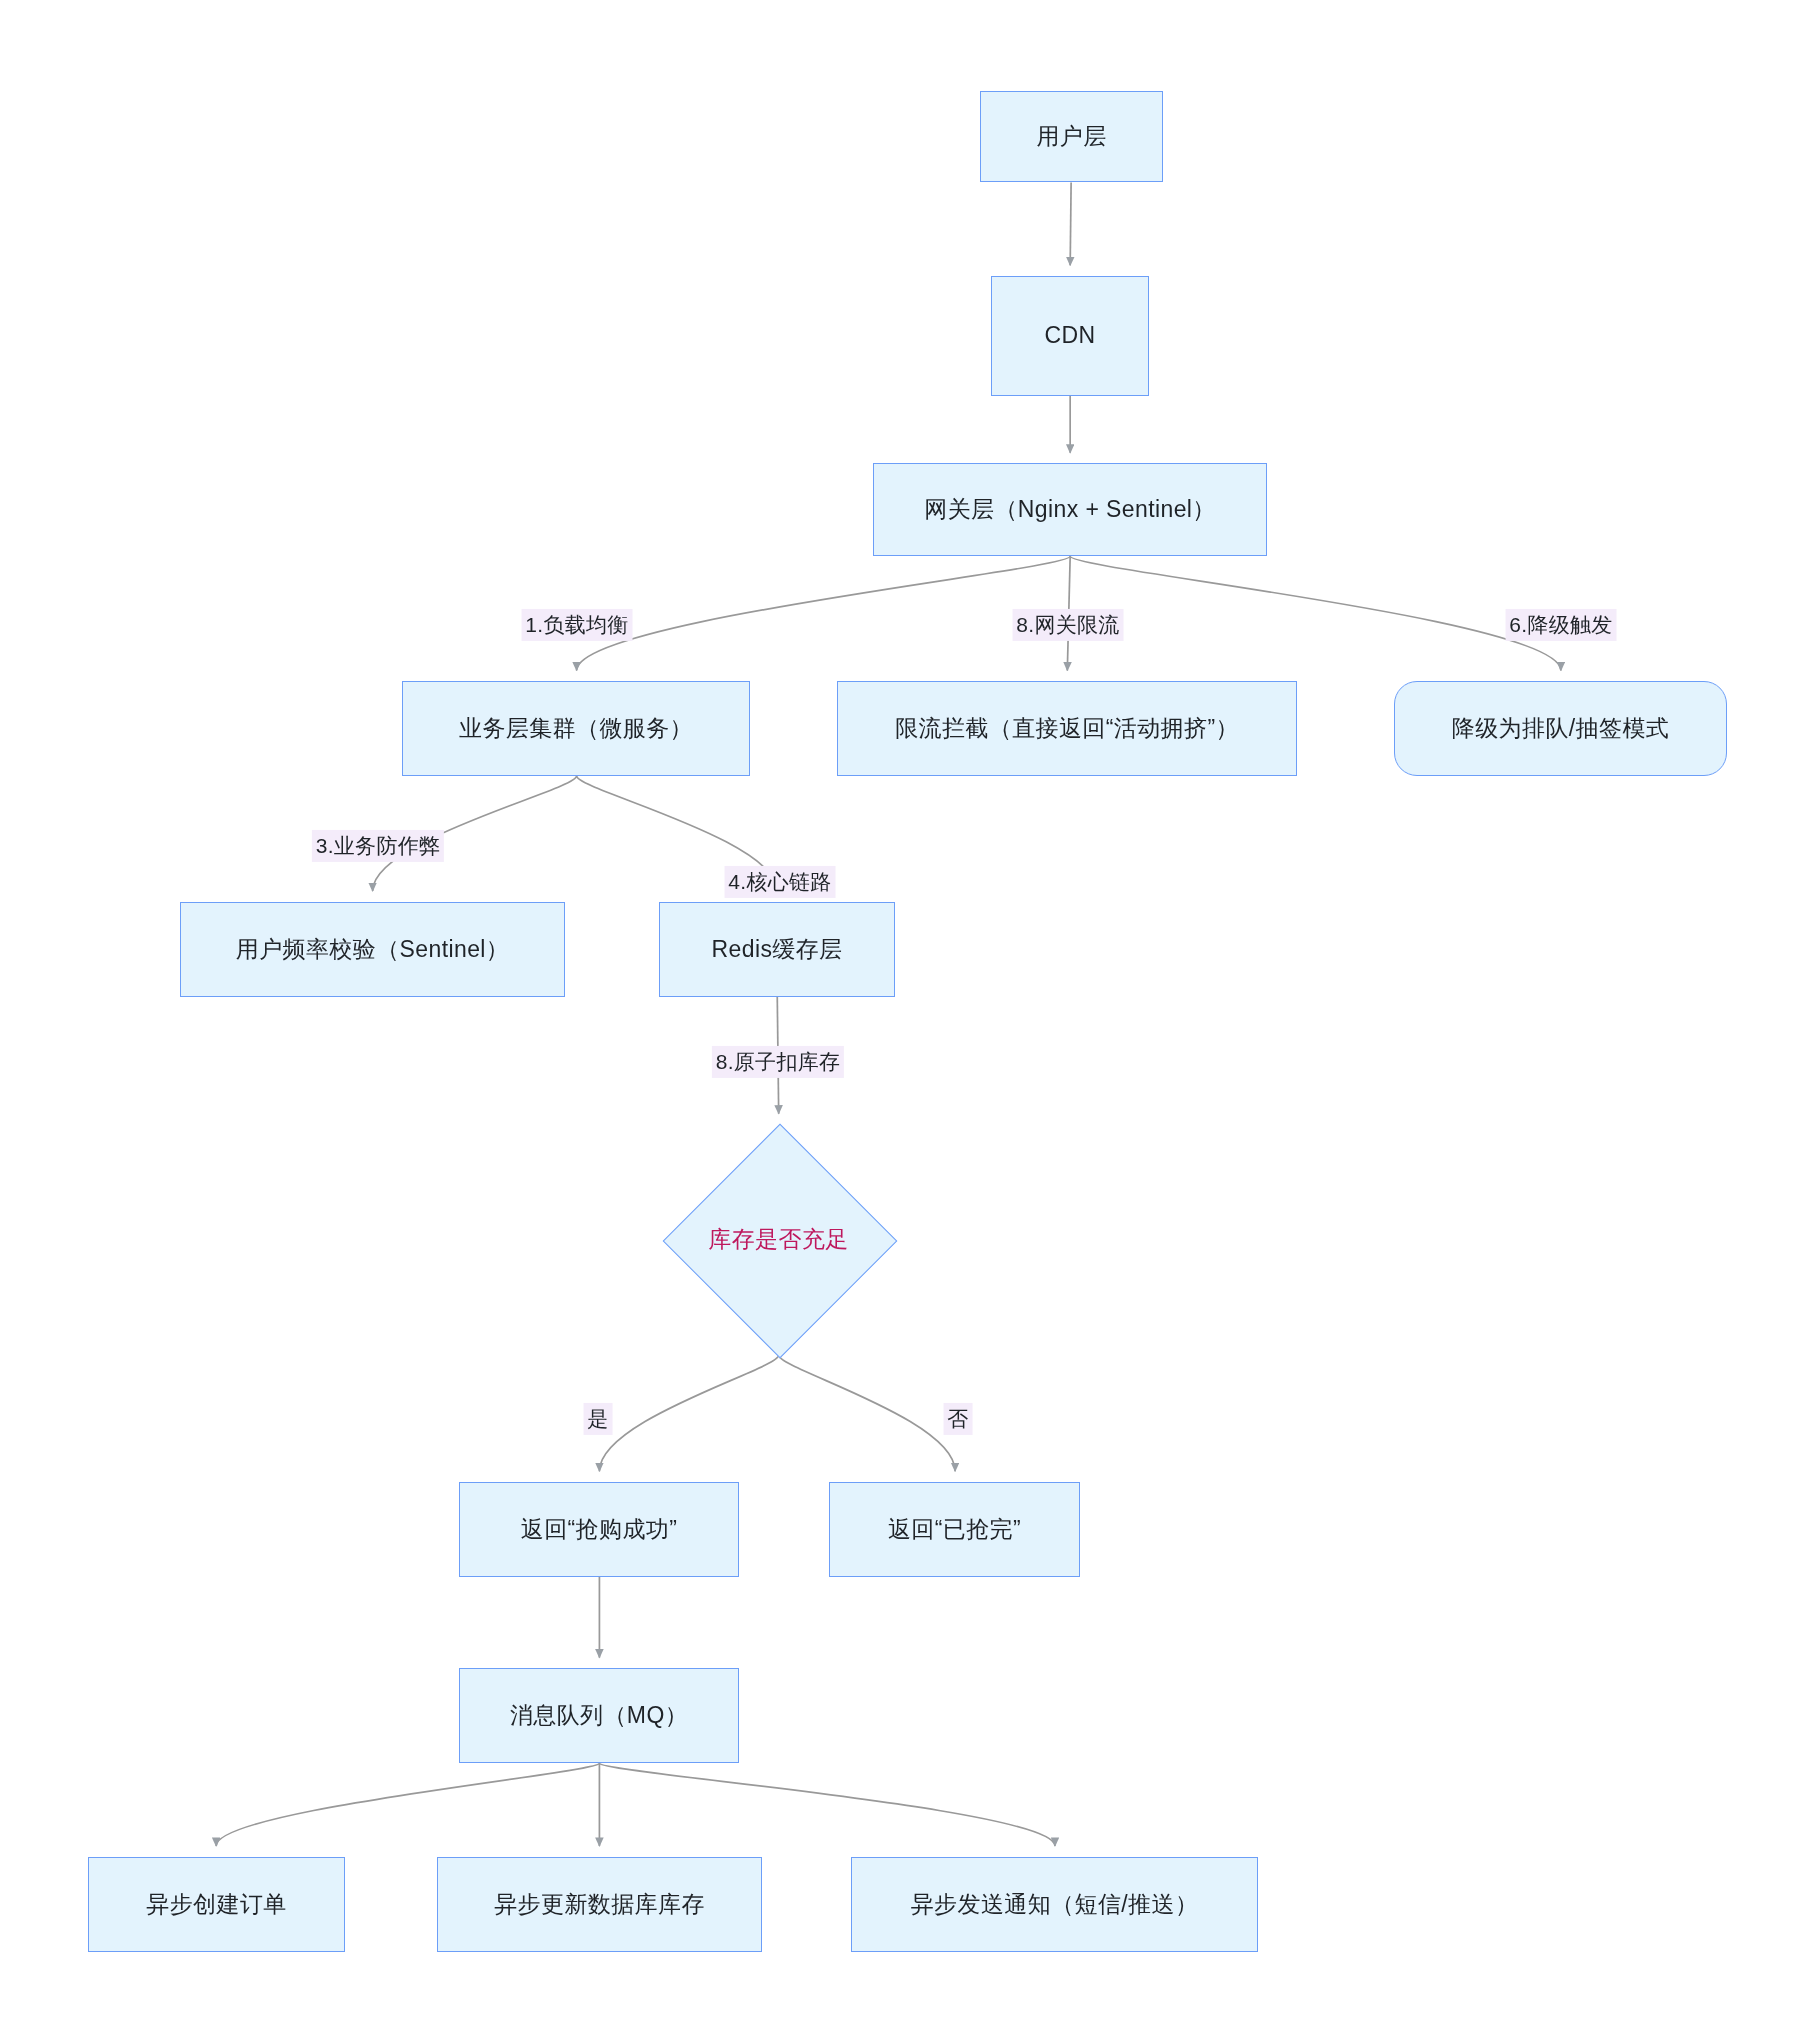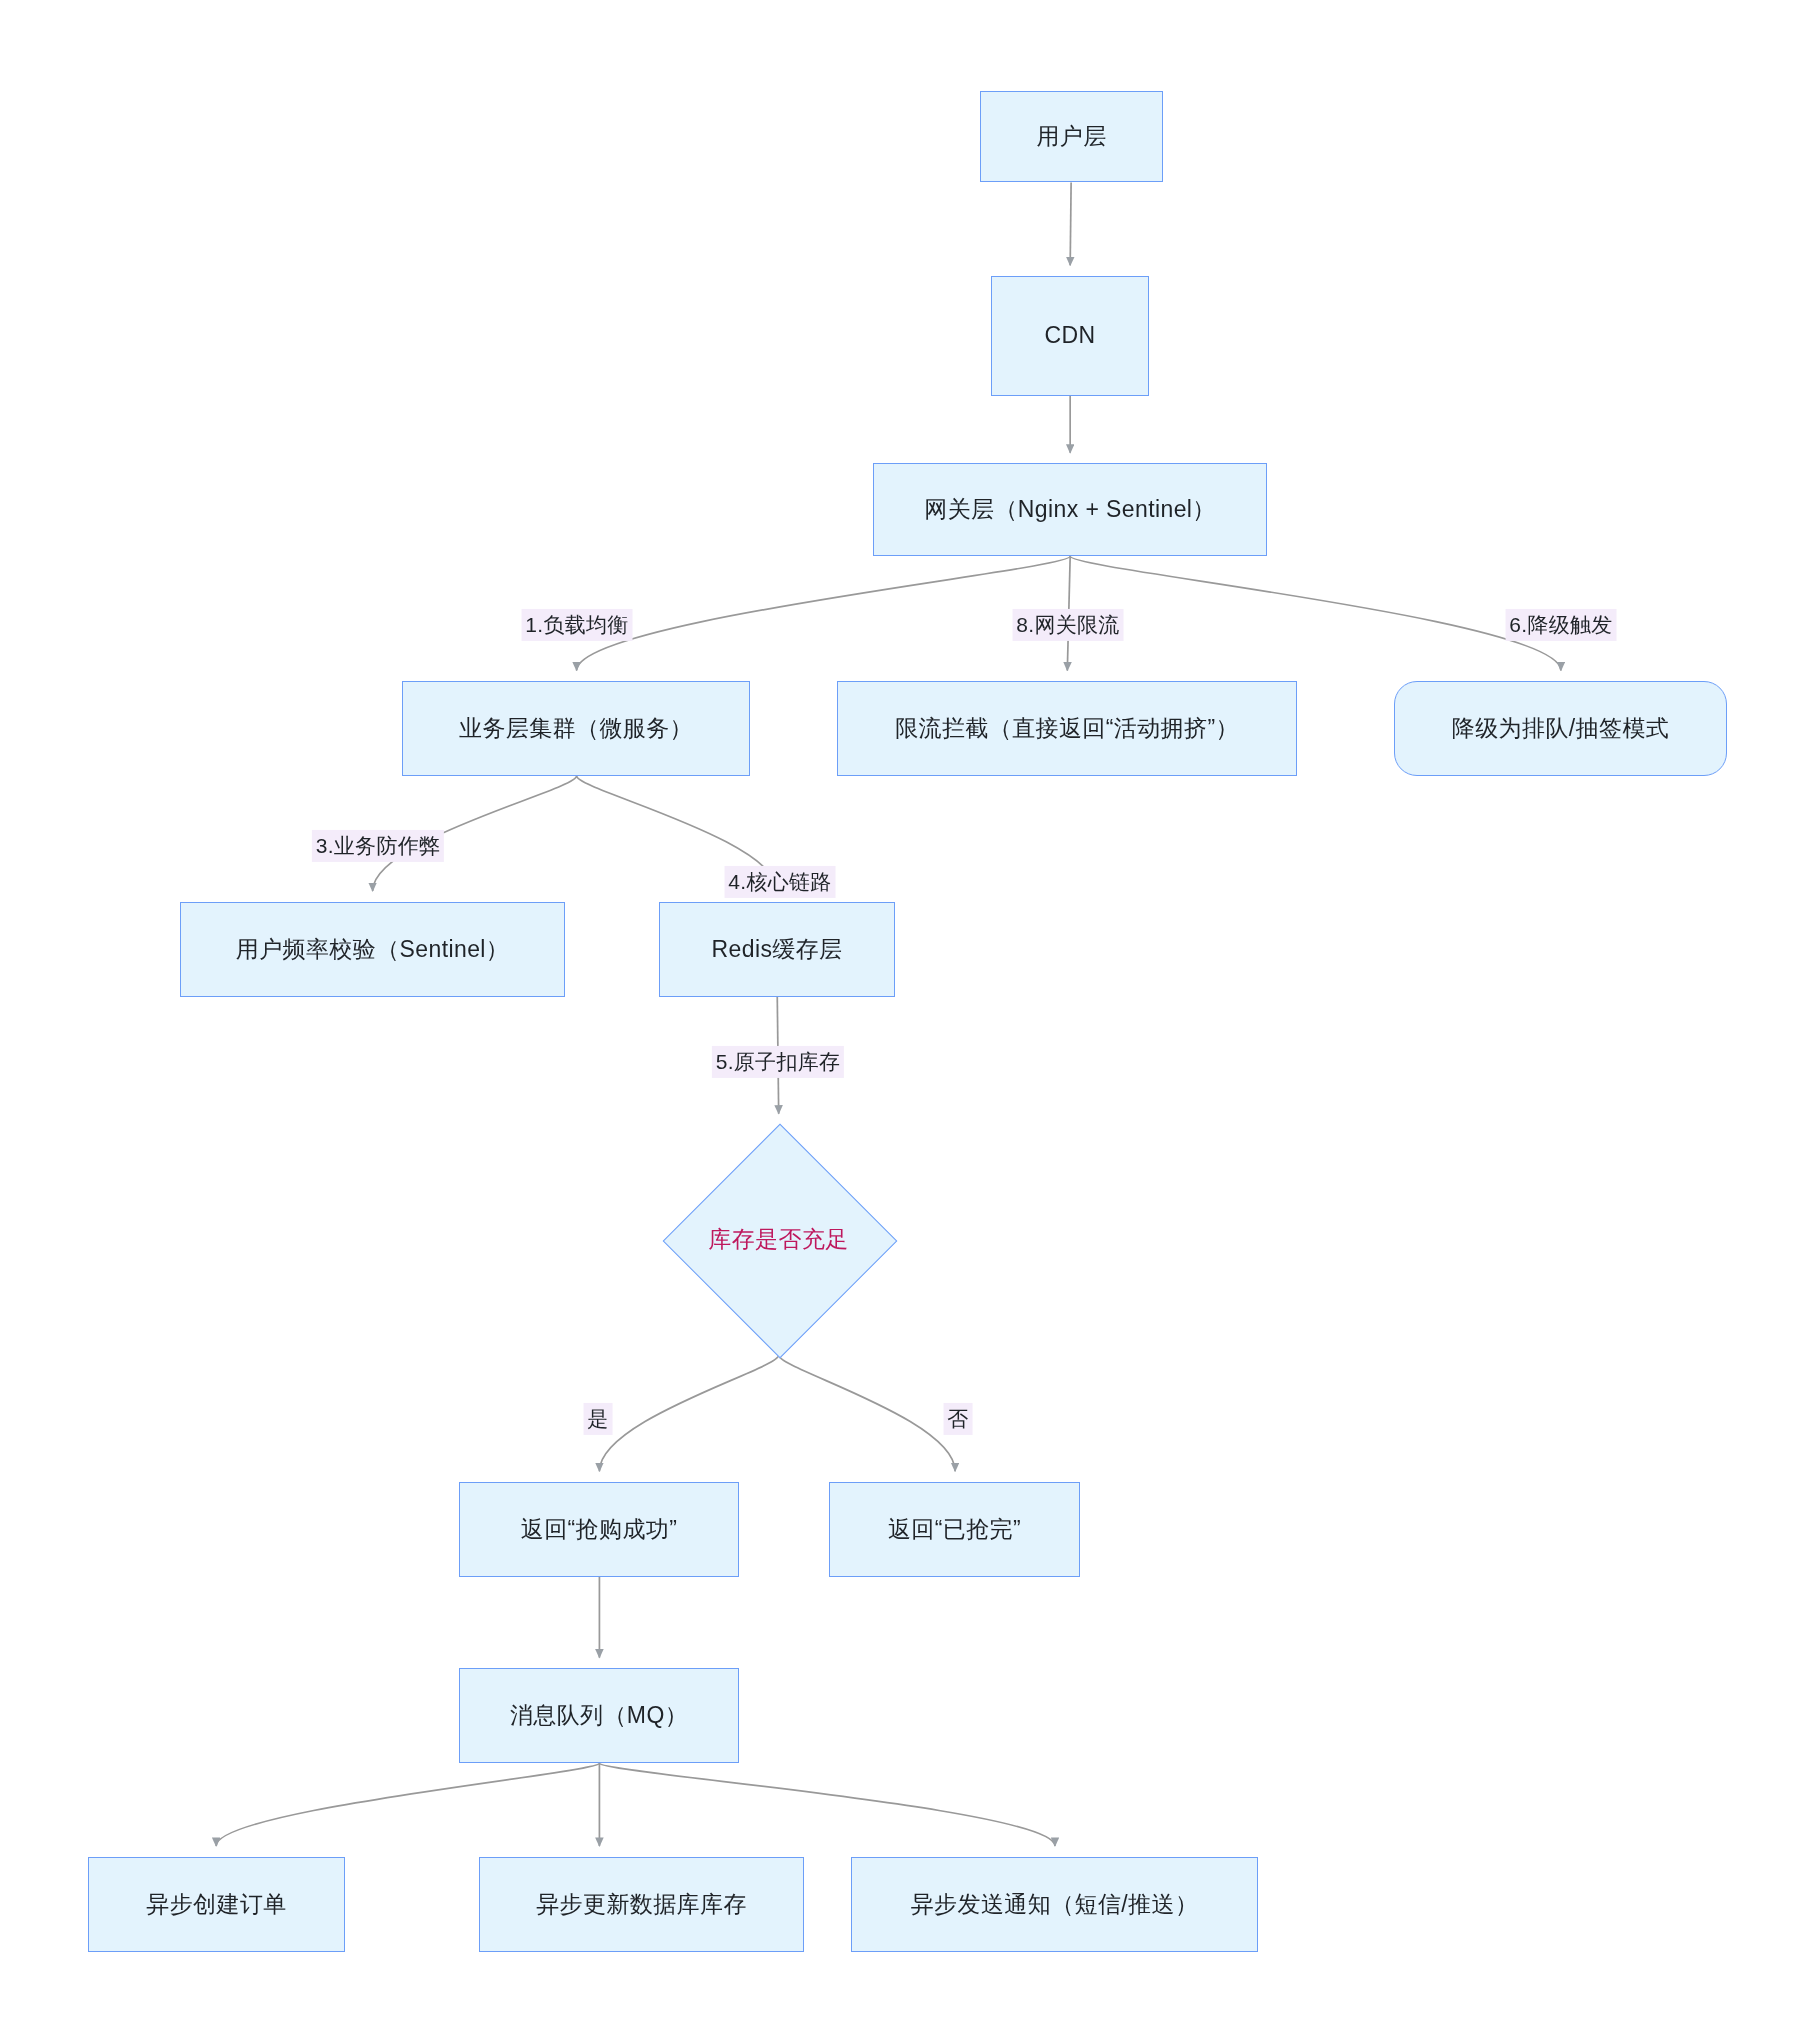--- a/index.html
+++ b/index.html
@@ -147,31 +147,31 @@
       </div>
       <div class="node" style="left: 829px; top: 1482px; width: 251px; height: 95px;">
         <span class="node-label">返回“已抢完”</span>
       </div>
       <div class="node" style="left: 459px; top: 1668px; width: 280px; height: 95px;">
         <span class="node-label">消息队列（MQ）</span>
       </div>
       <div class="node" style="left: 88px; top: 1857px; width: 257px; height: 95px;">
         <span class="node-label">异步创建订单</span>
       </div>
-      <div class="node" style="left: 437px; top: 1857px; width: 325px; height: 95px; margin-left: 42px;">
+      <div class="node" style="left: 437px; top: 1857px; width: 325px; height: 95px;">
         <span class="node-label">异步更新数据库库存</span>
       </div>
       <div class="node" style="left: 851px; top: 1857px; width: 407px; height: 95px;">
         <span class="node-label">异步发送通知（短信/推送）</span>
       </div>
     </div>
   <div id="label-layer">
       <div class="edge-label" style="left: 577px; top: 625px;">1.负载均衡</div>
       <div class="edge-label" style="left: 1068px; top: 625px;">8.网关限流</div>
       <div class="edge-label" style="left: 1561px; top: 625px;">6.降级触发</div>
       <div class="edge-label" style="left: 378px; top: 846px;">3.业务防作弊</div>
       <div class="edge-label" style="left: 780px; top: 882px;">4.核心链路</div>
-      <div class="edge-label" style="left: 778px; top: 1062px;">5.原子扣库存</div>
+      <div class="edge-label" style="left: 778px; top: 1062px;">8.原子扣库存</div>
       <div class="edge-label" style="left: 598px; top: 1419px;">是</div>
       <div class="edge-label" style="left: 958px; top: 1419px;">否</div>
     </div>
 </div>
 
 
 </body></html>

